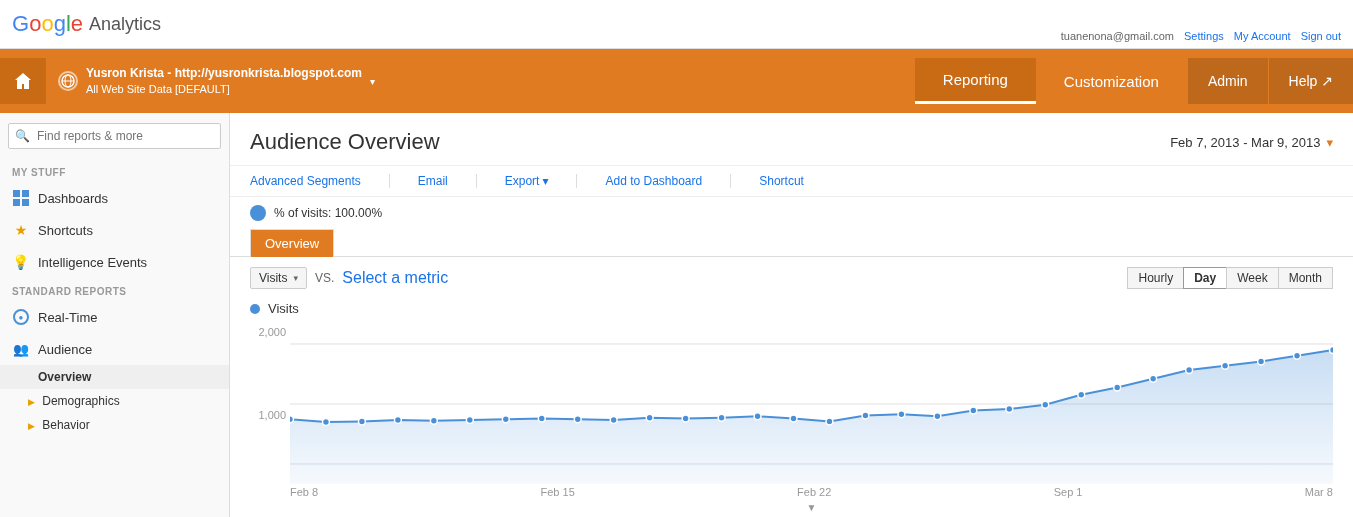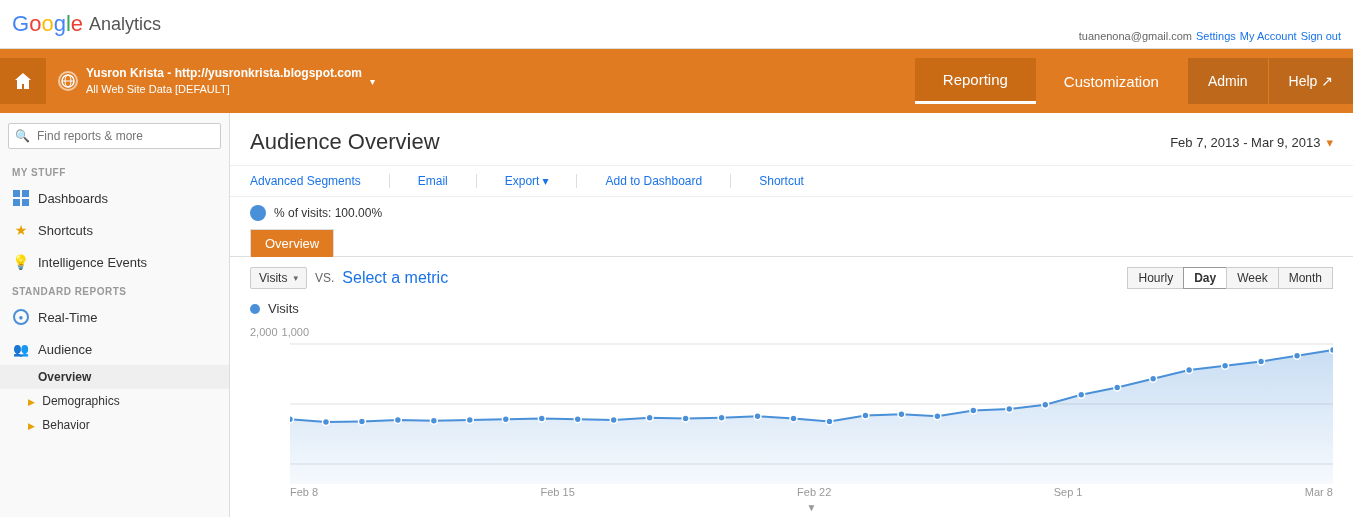--- a/index.html
+++ b/index.html
@@ -20,21 +20,21 @@
       gap: 4px;
     }
     .logo-google { font-size: 22px; font-weight: 400; }
     .logo-g { color: #4285F4; }
     .logo-o1 { color: #EA4335; }
     .logo-o2 { color: #FBBC05; }
     .logo-g2 { color: #4285F4; }
     .logo-l { color: #34A853; }
     .logo-e { color: #EA4335; }
     .logo-analytics { font-size: 18px; color: #555; margin-left: 2px; }
-    .top-links { font-size: 11px; color: #666; display: flex; gap: 4px; align-items: center; margin-top: 24px; }
+    .top-links { font-size: 11px; color: #666; display: flex; gap: 10px; align-items: center; margin-top: 24px; }
     .top-links a { color: #1a73e8; text-decoration: none; }
     .top-links span { color: #666; }
 
     
     .nav-bar {
       background: #e07b22;
       display: flex;
       align-items: center;
       height: 64px;
     }
@@ -474,21 +474,21 @@
           <button class="time-btn">Month</button>
         </div>
       </div>
 
       <div class="chart-legend">
         <div class="legend-dot"></div>
         <span class="legend-label">Visits</span>
       </div>
 
       <div style="display:flex; align-items: stretch;">
-        <div style="width:40px; display:flex; flex-direction:row; justify-content:space-between; padding-bottom:22px;">
+        <div style="width:40px; display:flex; flex-direction:column; justify-content:space-between; padding-bottom:22px;">
           <div class="y-axis-label" style="text-align:right; padding-right:4px;">2,000</div>
           <div class="y-axis-label" style="text-align:right; padding-right:4px;">1,000</div>
           <div class="y-axis-label" style="text-align:right; padding-right:4px;"></div>
         </div>
         <div class="chart-svg-container" style="flex:1;">
           <svg id="chart-svg" width="100%" height="160" viewBox="0 0 1060 160" preserveAspectRatio="none">
             <defs>
               <linearGradient id="areaGrad" x1="0" y1="0" x2="0" y2="1">
                 <stop offset="0%" stop-color="#4a90d9" stop-opacity="0.3"></stop>
                 <stop offset="100%" stop-color="#4a90d9" stop-opacity="0.05"></stop>

